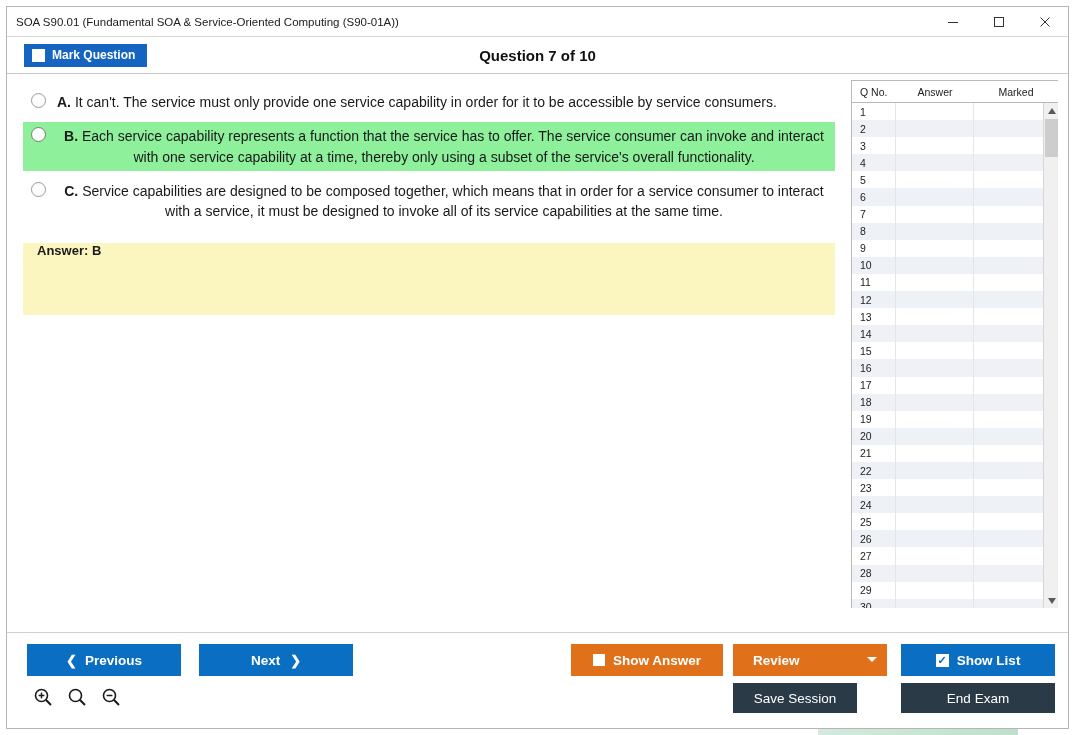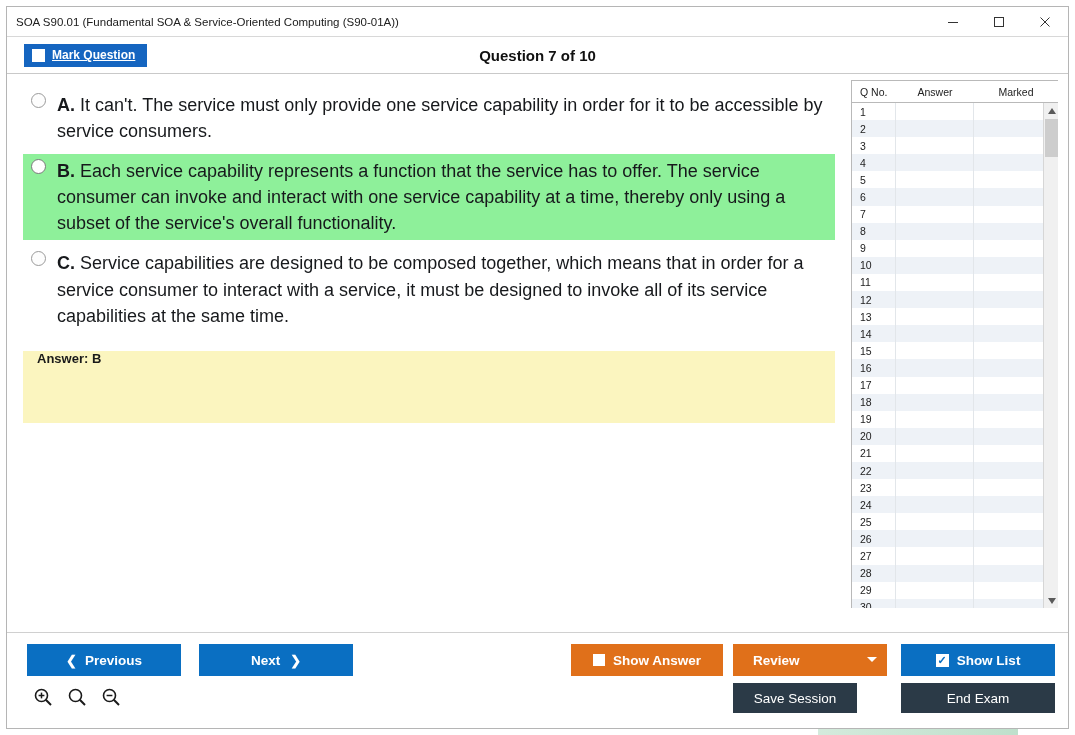--- a/index.html
+++ b/index.html
@@ -72,21 +72,20 @@
     background: #1565c0;
     color: #ffffff;
     font-size: 12px;
     font-weight: bold;
     display: flex;
     align-items: center;
     padding: 0 12px 0 8px;
     border: none;
     cursor: pointer;
     box-sizing: border-box;
-    text-decoration: underline;
   }
   .mark-box {
     width: 11px;
     height: 11px;
     background: #ffffff;
     border: 1px solid #ffffff;
     margin-right: 7px;
     display: inline-block;
   }
   .question-title {
@@ -137,23 +136,24 @@
     border: 1px solid #9a9a9a;
     background: #fdfdfd;
     margin: 1px 11px 0 3px;
     box-sizing: border-box;
   }
   .option.correct .radio {
     border-color: #7a7a7a;
     background: #ffffff;
   }
   .opt-text {
-    font-size: 18px;
+    font-size: 14px;
     line-height: 1.45;
     color: #17191c;
+    text-align: center;
   }
   .opt-text b { font-weight: bold; }
   .answer-box {
     margin-top: 18px;
     background: #fbf5bf;
     height: 72px;
     display: flex;
     align-items: flex-start;
     padding-left: 14px;
     box-sizing: border-box;

